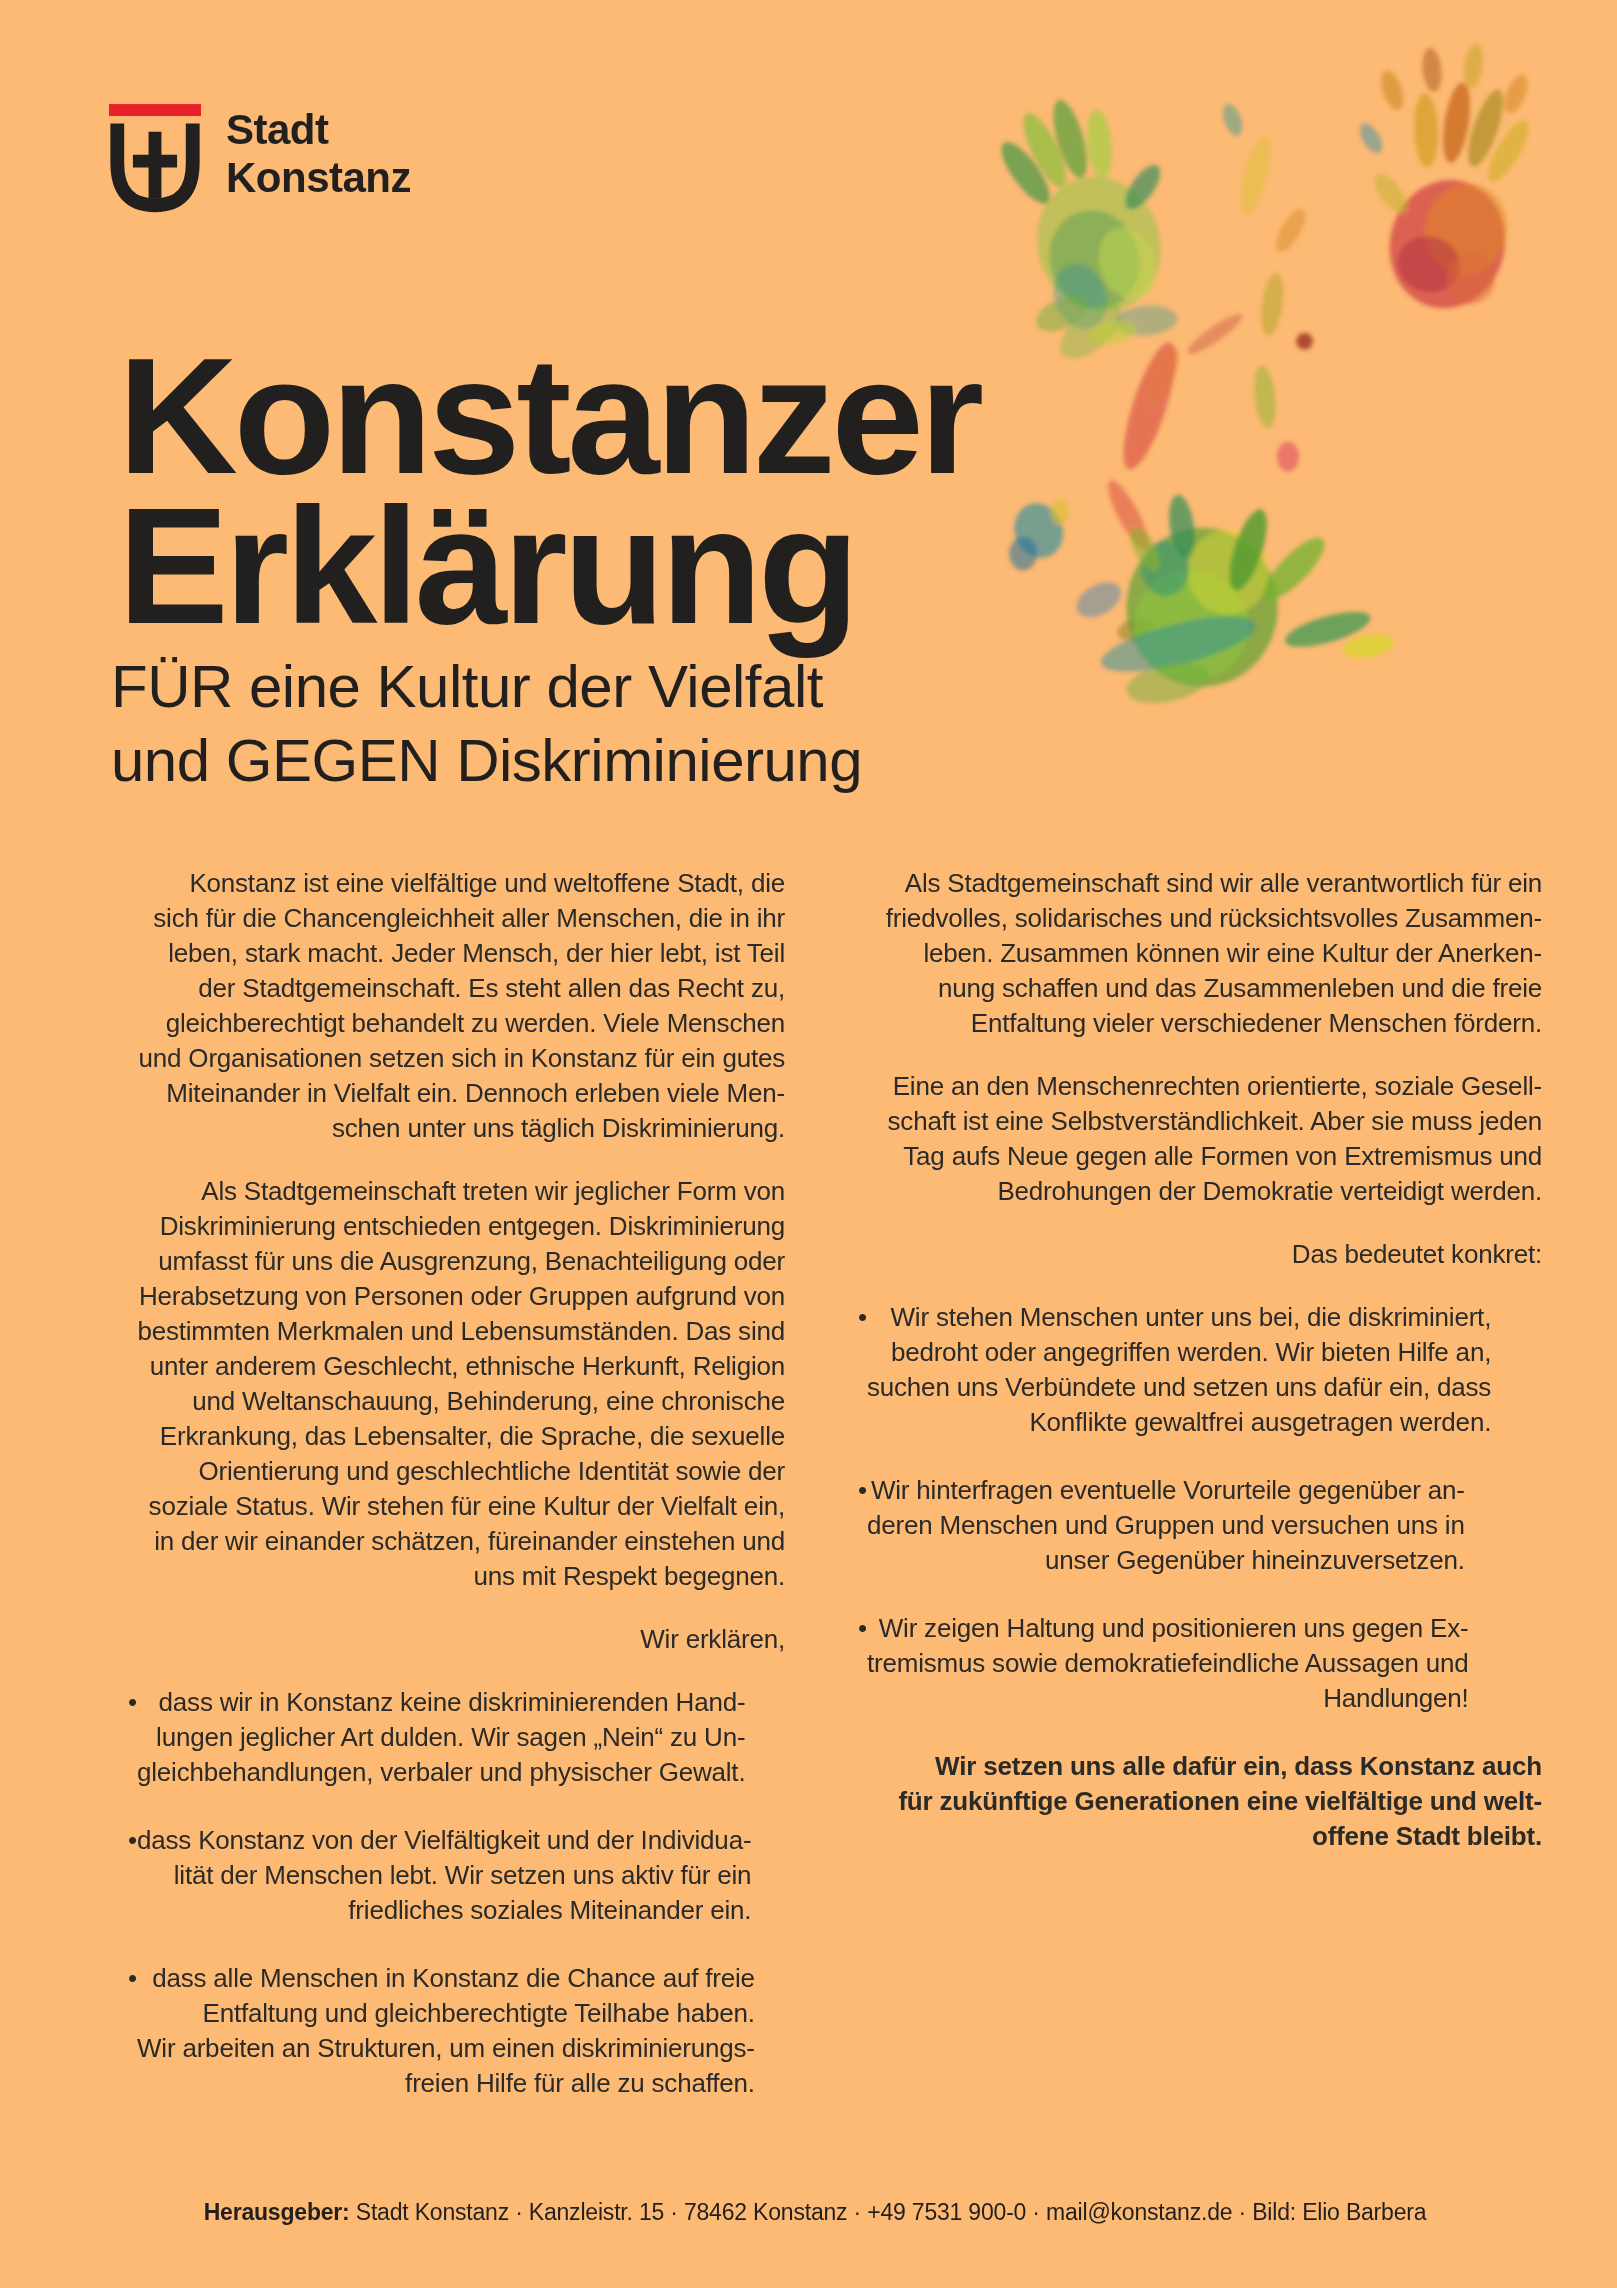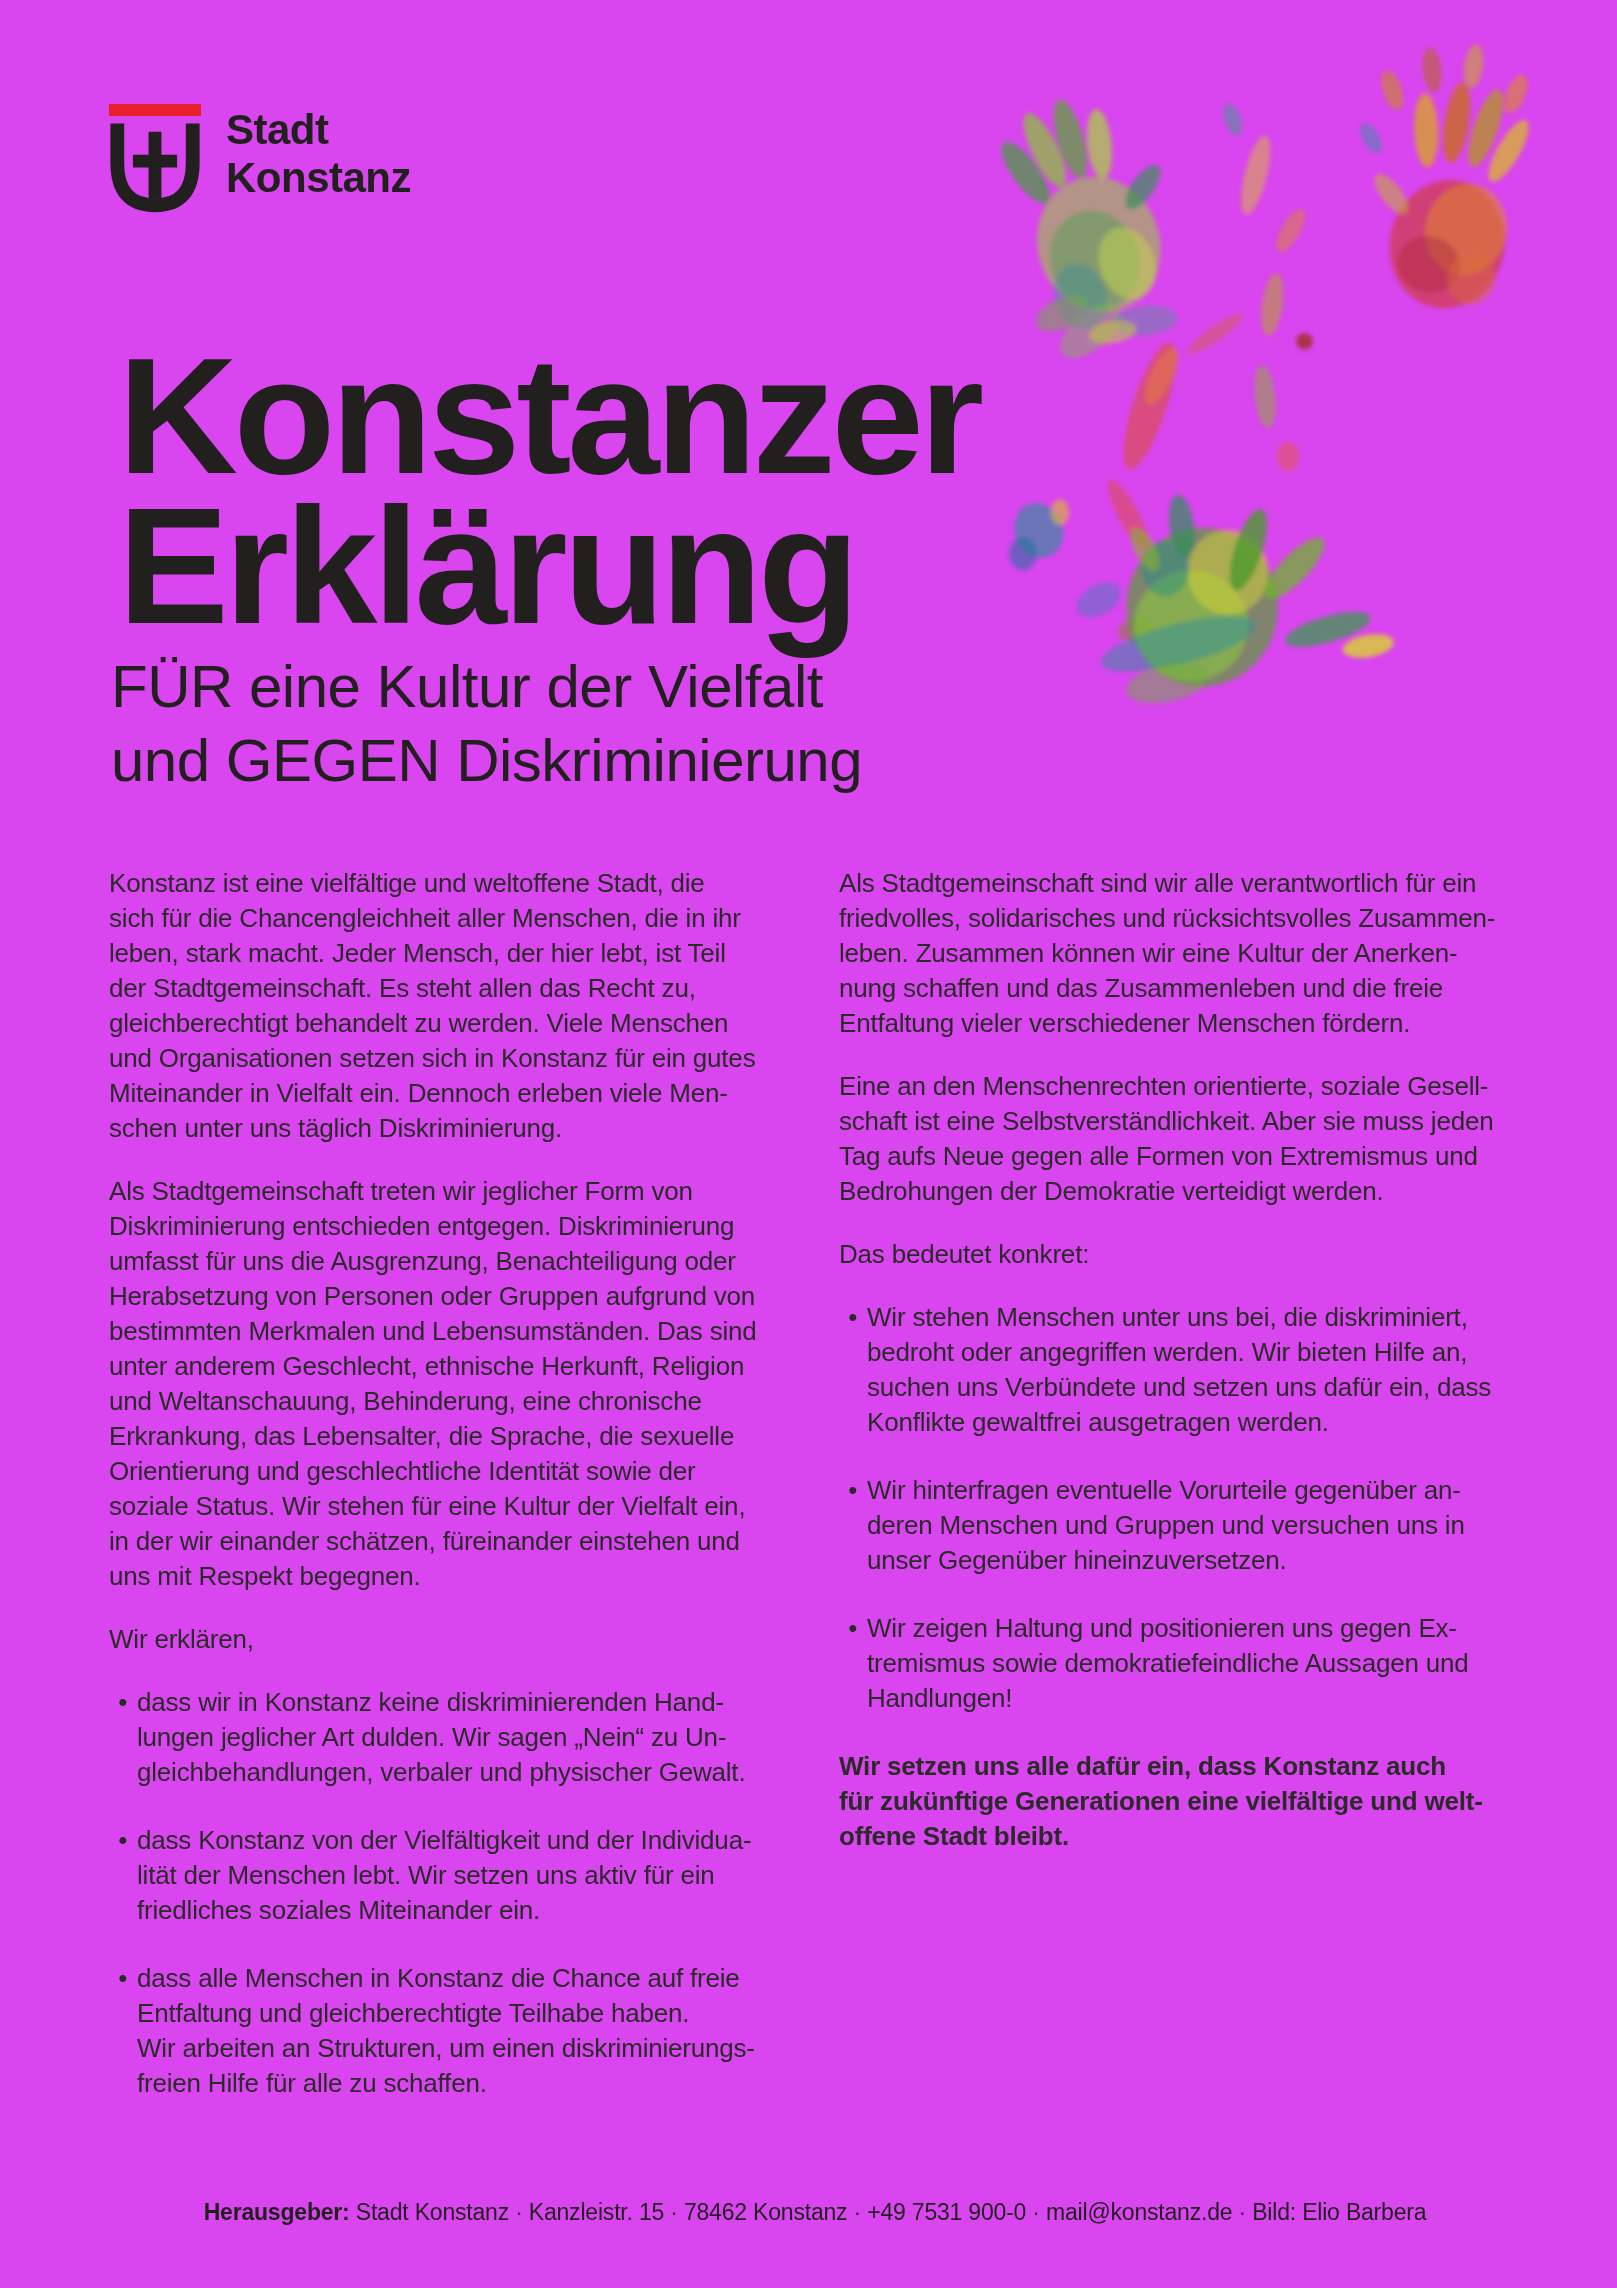--- a/index.html
+++ b/index.html
@@ -7,21 +7,21 @@
     --title-color:#221f1f;
     --text-color:#2a2a28;
   }
   html,body{margin:0;padding:0;background:#ffffff;}
   body{
     width:1618px;height:2289px;position:relative;overflow:hidden;
     font-family:"Liberation Sans","DejaVu Sans",sans-serif;
     color:var(--text-color);
     -webkit-font-smoothing:antialiased;
   }
-  .page{position:absolute;inset:0;background:#d946ef;}
+  .page{position:absolute;inset:0;background:#fdba74;}
 
   
   .art{position:absolute;left:951px;top:9.2px;width:637px;height:720px;z-index:0;}
 
   
   .logo-row{position:absolute;left:109px;top:104px;display:flex;gap:25px;z-index:2;}
   .crest{width:92px;height:117px;display:block;}
   .logo-text{
     font-weight:bold;font-size:42px;line-height:48px;letter-spacing:-0.5px;
     color:var(--title-color);margin-top:1.8px;
@@ -34,21 +34,21 @@
     color:var(--title-color);white-space:nowrap;
   }
   .title span{display:block;}
   .subtitle{
     position:absolute;left:111px;top:650px;z-index:2;
     font-size:60px;line-height:74px;font-weight:400;letter-spacing:-0.5px;
     color:var(--title-color);white-space:pre-line;
   }
 
   
-  .columns{position:absolute;left:109px;top:866px;display:flex;gap:54px;z-index:2;}
+  .columns{position:absolute;left:109px;top:866px;display:flex;gap:54px;z-index:2;text-align:right;}
   .col{font-size:26px;line-height:35px;letter-spacing:-0.2px;}
   .col-left{width:676px;}
   .col-right{width:703px;}
   .col p{margin:0 0 28px 0;white-space:pre;}
   .col p.h{font-weight:normal;}
   .bullet{display:flex;margin:0 0 33px 0;}
   .bullet .dot{width:28px;flex:0 0 28px;padding-left:9.2px;box-sizing:border-box;}
   .bullet p{margin:0;}
   .closing{font-weight:bold;margin-top:5.5px !important;}
 

